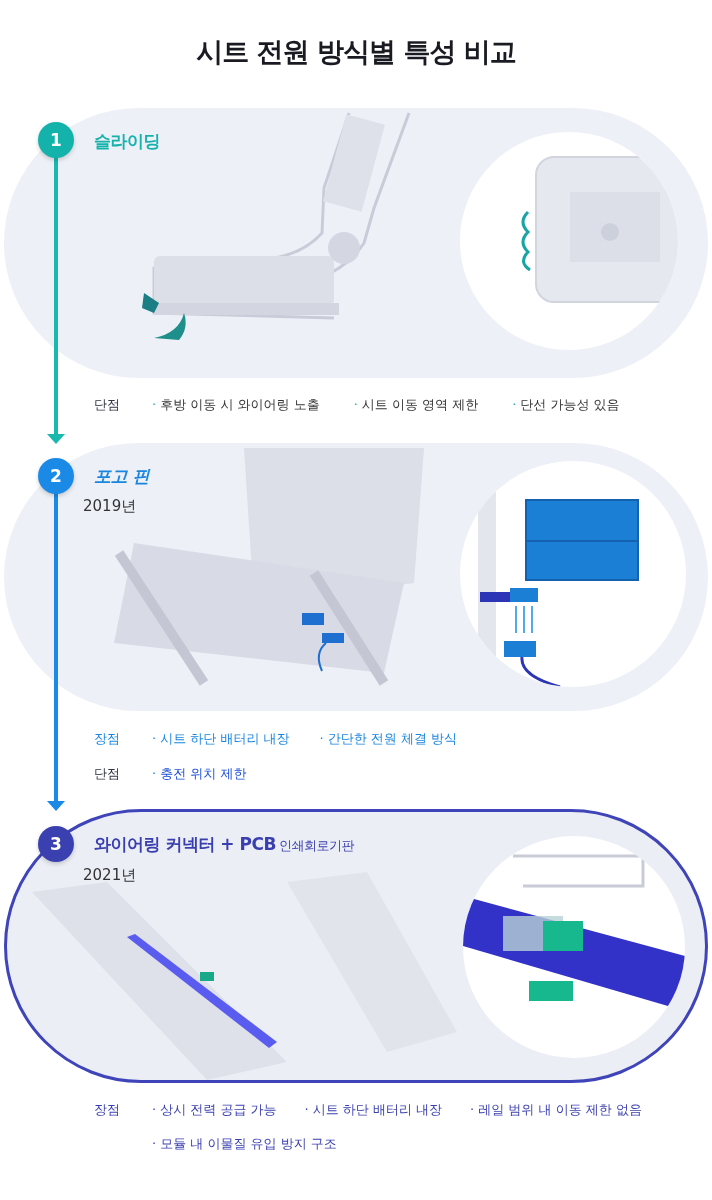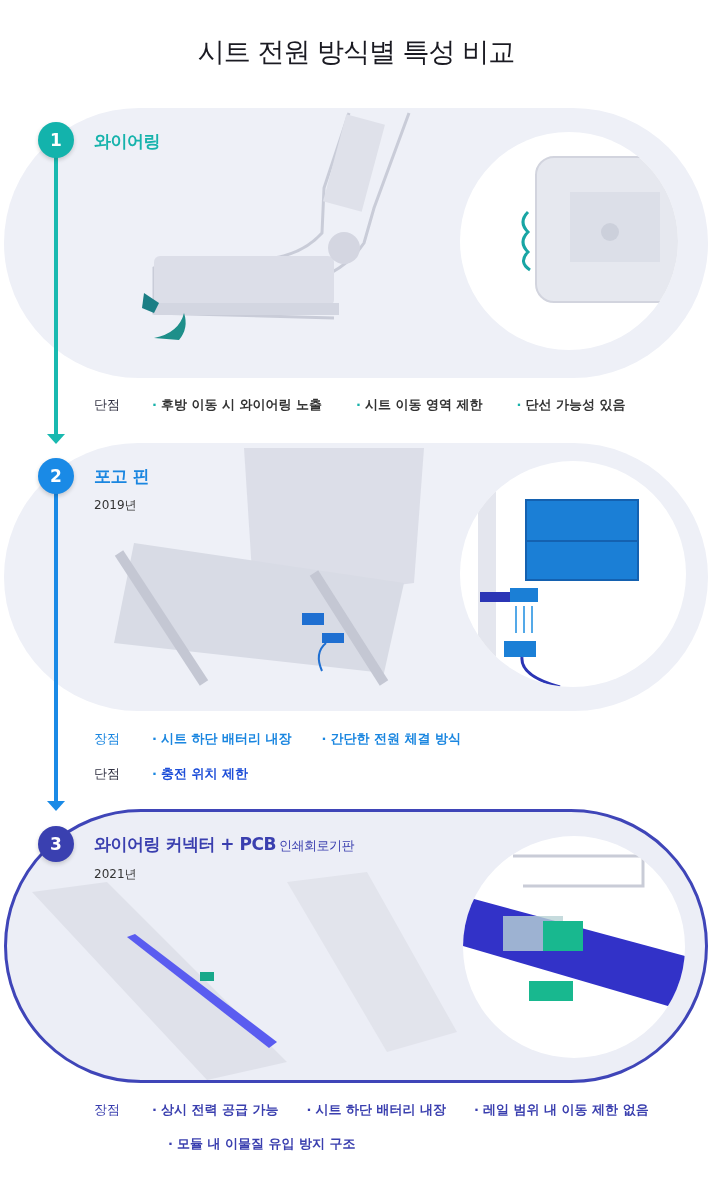--- a/index.html
+++ b/index.html
@@ -1,19 +1,19 @@
 <!DOCTYPE html>
 <html><head>
 <meta charset="utf-8">
 <style>
   * { box-sizing: border-box; margin: 0; padding: 0; }
   html, body { width: 712px; height: 1200px; background: #ffffff; overflow: hidden; }
   body { position: relative; font-family: "DejaVu Sans", "Liberation Sans", sans-serif; color: #222; }
 
-  .title { position: absolute; left: 0; right: 0; top: 34px; text-align: center; font-size: 27px; font-weight: normal; color: #1a1a22; letter-spacing: -1px; }
+  .title { position: absolute; left: 0; right: 0; top: 34px; text-align: center; font-size: 27px; font-weight: bold; color: #1a1a22; letter-spacing: -1px; }
 
   .pill { position: absolute; left: 4px; width: 704px; border-radius: 140px; background: #eef0f7; overflow: hidden; }
   .pill.p1 { top: 108px; height: 270px; }
   .pill.p2 { top: 443px; height: 268px; }
   .pill.p3 { top: 809px; height: 274px; border: 3px solid #3f45b8; background: #eceef6; }
 
   .circle { position: absolute; border-radius: 50%; background: #ffffff; overflow: hidden; }
   .p1 .circle { left: 456px; top: 24px; width: 218px; height: 218px; }
   .p2 .circle { left: 456px; top: 18px; width: 226px; height: 226px; }
   .p3 .circle { left: 456px; top: 24px; width: 222px; height: 222px; }
@@ -25,47 +25,47 @@
 
   .line { position: absolute; left: 54px; width: 4px; z-index: 4; }
   .l1 { top: 150px; height: 285px; background: #19b9b0; }
   .l2 { top: 486px; height: 316px; background: #1a8ae6; }
   .arrow { position: absolute; left: 47px; width: 0; height: 0; border-left: 9px solid transparent; border-right: 9px solid transparent; border-top: 10px solid; z-index: 4; }
   .a1 { top: 434px; border-top-color: #19b9b0; }
   .a2 { top: 801px; border-top-color: #1a8ae6; }
 
   .sec-title { position: absolute; left: 94px; font-size: 17px; font-weight: bold; letter-spacing: -0.5px; z-index: 5; }
   .t1 { top: 130px; color: #16b3ac; }
-  .t2 { top: 465px; color: #1a86e0; }
+  .t2 { top: 465px; color: #1a86e0; font-style: italic; }
   .t3 { top: 833px; color: #3a3faf; }
   .t3 .sub { font-size: 13px; font-weight: normal; margin-left: 3px; }
-  .year { position: absolute; left: 94px; font-size: 12px; color: #333; z-index: 5; }
+  .year { position: absolute; left: 83px; font-size: 15px; color: #333; z-index: 5; }
   .y2 { top: 497px; }
   .y3 { top: 866px; }
 
   .row { position: absolute; left: 94px; display: flex; align-items: center; font-size: 13px; white-space: nowrap; z-index: 5; }
   .row .lbl { width: 58px; font-weight: normal; }
-  .row .item { margin-right: 34px; font-weight: bold; }
+  .row .item { margin-right: 34px; }
   .row .item::before { content: "·"; margin-right: 4px; }
 
   .r1 { top: 396px; }
   .r1 .lbl { color: #333344; }
   .r1 .item { color: #333; }
   .r1 .item::before { color: #18b2aa; }
 
   .r2a { top: 730px; }
   .r2a .lbl { color: #1a86e0; }
   .r2a .item { color: #1a86e0; margin-right: 30px; }
   .r2b { top: 765px; }
   .r2b .lbl { color: #333344; }
   .r2b .item { color: #1d4ed8; }
   .r2b .item::before { color: #1a86e0; }
 
   .r3a { top: 1101px; }
-  .r3b { top: 1135px; left: 168px; text-align: center; }
+  .r3b { top: 1135px; left: 152px; text-align: center; }
   .r3a .lbl { color: #3a3faf; }
   .r3a .item, .r3b .item { color: #3a3faf; margin-right: 28px; }
 
   svg { position: absolute; }
 </style>
 </head>
 <body>
 
 <div class="title">시트 전원 방식별 특성 비교</div>
 
@@ -140,21 +140,21 @@
 
 <div class="line l1"></div>
 <div class="arrow a1"></div>
 <div class="line l2"></div>
 <div class="arrow a2"></div>
 
 <div class="badge b1">1</div>
 <div class="badge b2">2</div>
 <div class="badge b3">3</div>
 
-<div class="sec-title t1">와이어링</div>
+<div class="sec-title t1">슬라이딩</div>
 
 <div class="sec-title t2">포고 핀</div>
 <div class="year y2">2019년</div>
 
 <div class="sec-title t3">
   <span>와이어링 커넥터 + PCB</span><span class="sub">인쇄회로기판</span>
 </div>
 <div class="year y3">2021년</div>
 
 <div class="row r1">

